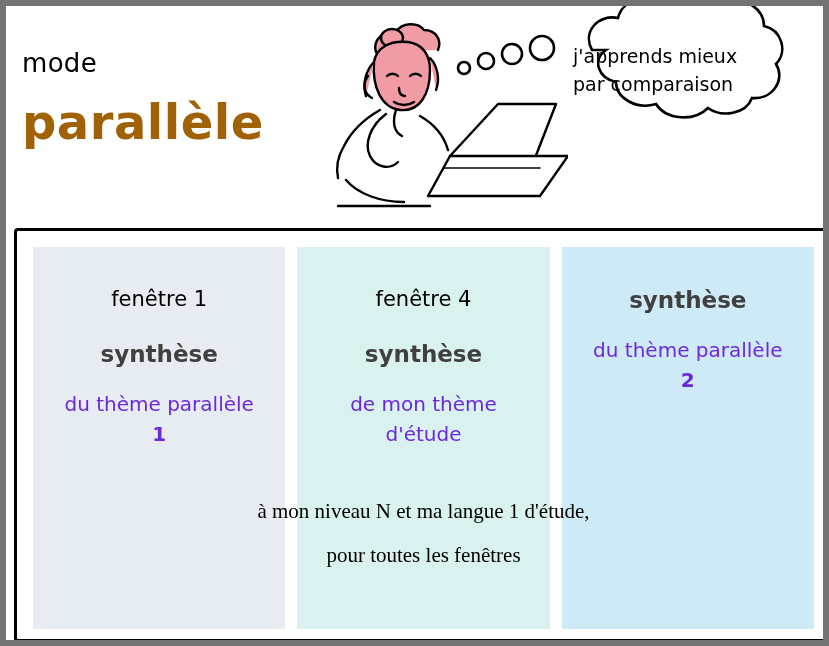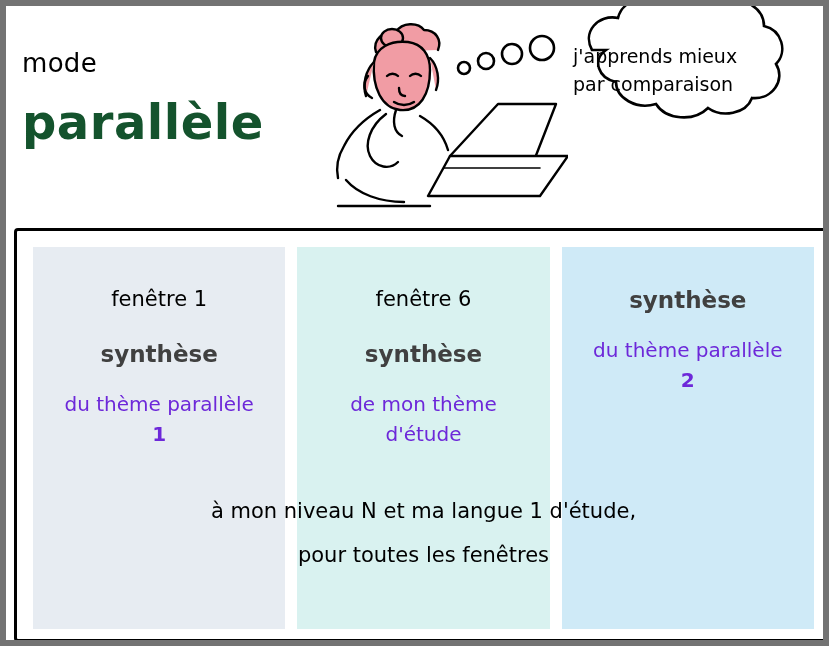--- a/index.html
+++ b/index.html
@@ -35,21 +35,21 @@
     font-size: 26px;
     color: #000000;
     letter-spacing: 0.3px;
   }
   .mode-title {
     position: absolute;
     left: 16px;
     top: 88px;
     font-size: 48px;
     font-weight: bold;
-    color: #14532d;
+    color: #a16207;
     letter-spacing: 0.5px;
   }
 
   
   .illustration {
     position: absolute;
     left: 262px;
     top: 4px;
     width: 300px;
     height: 218px;
@@ -131,20 +131,21 @@
   .footer-note {
     position: absolute;
     left: 16px;
     top: 258px;
     width: 781px;
     text-align: center;
     font-size: 21px;
     line-height: 44px;
     color: #000000;
     pointer-events: none;
+    font-family: Liberation Serif, serif;
   }
   .footer-line {
     display: block;
   }
 </style>
 </head>
 <body>
 
 <div id="page">
 
@@ -221,21 +222,21 @@
           <div class="col-synth">synthèse</div>
           <div class="col-desc">
             <span>du thème parallèle</span><br>
             <span class="num">1</span>
           </div>
         </div>
       </div>
 
       <div class="col col-2">
         <div class="col-inner">
-          <div class="col-title">fenêtre 6</div>
+          <div class="col-title">fenêtre 4</div>
           <div class="col-synth">synthèse</div>
           <div class="col-desc">
             <span>de mon thème</span><br>
             <span>d'étude</span>
           </div>
         </div>
       </div>
 
       <div class="col col-3">
         <div class="col-inner">

